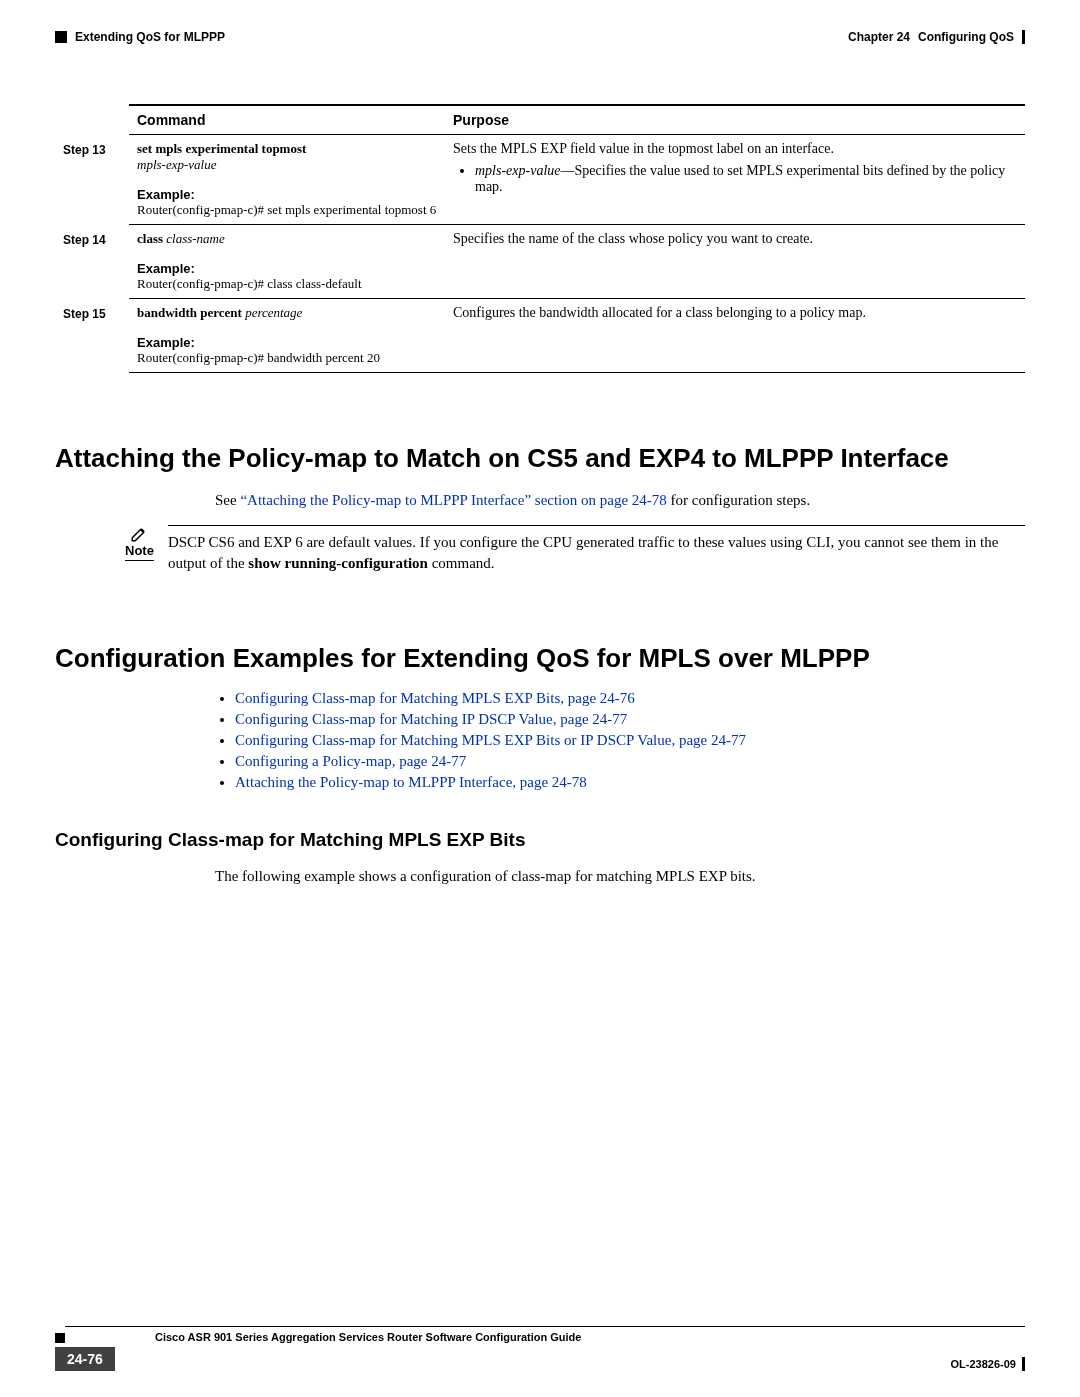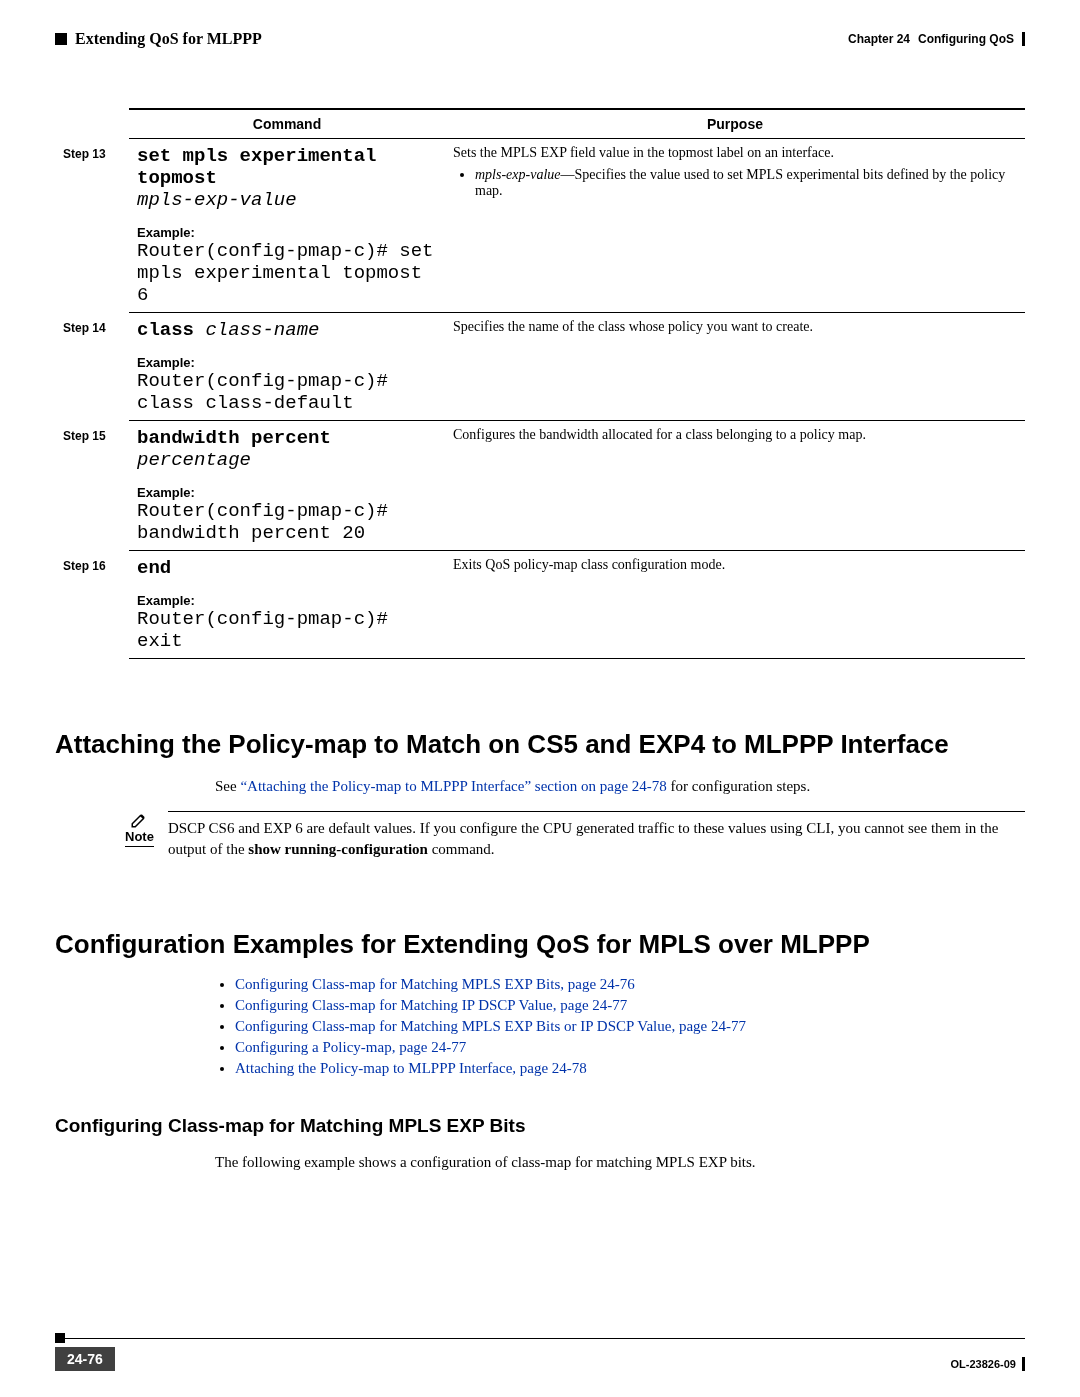--- a/index.html
+++ b/index.html
@@ -18,23 +18,23 @@
     box-sizing: border-box;
     padding: 30px 55px 40px 55px;
   }
   .header-row {
     display: flex;
     justify-content: space-between;
     align-items: center;
     margin-bottom: 6px;
   }
   .header-left {
-    font-family: Liberation Serif, serif;
-    font-weight: bold;
-    font-size: 16px;
+    font-family: Liberation Sans, sans-serif;
+    font-weight: bold;
+    font-size: 12px;
     display: flex;
     align-items: center;
     gap: 8px;
   }
   .header-left .sq {
     width: 12px; height: 12px; background:#000;
   }
   .header-right {
     font-family: Arial, Helvetica, sans-serif;
     font-size: 12px;
@@ -55,36 +55,36 @@
     border-top: 1px solid #000;
     border-bottom: 1px solid #000;
     vertical-align: top;
     padding: 6px 8px 6px 8px;
     font-size: 14px;
   }
   .cmd-table thead th {
     border-top: 2px solid #000;
     font-family: Arial, Helvetica, sans-serif;
     font-weight: bold;
-    text-align: center;
+    text-align: left;
     font-size: 14px;
   }
   .cmd-table .step-col {
     width: 62px;
     border: none;
     padding-right: 4px;
     font-family: Arial, Helvetica, sans-serif;
     font-weight: bold;
     font-size: 12px;
     white-space: nowrap;
     padding-top: 8px;
   }
   .cmd-table .cmd-col { width: 300px; }
   .cmd-table .purpose-col { width: auto; margin-top: 41px; }
-  .mono { font-family: Liberation Mono, monospace; font-size: 19px; }
+  .mono { font-family: Liberation Serif, serif; font-size: 13px; }
   .bold { font-weight: bold; }
   .ital { font-style: italic; }
   .example-lbl { font-family: Arial, Helvetica, sans-serif; font-weight: bold; font-size: 13px; margin-top: 14px; }
   .purpose-col ul { margin: 6px 0 0 0; padding-left: 22px; }
   .purpose-col li { margin-bottom: 4px; }
 
   h2.section {
     font-family: Arial, Helvetica, sans-serif;
     font-weight: bold;
     font-size: 26px;
@@ -224,31 +224,20 @@
         <td class="cmd-col">
           <span class="mono bold">bandwidth percent</span><span class="mono ital"> percentage</span>
           <div class="example-lbl">Example:</div>
           <div class="mono">Router(config-pmap-c)# bandwidth percent 20</div>
         </td>
         <td class="purpose-col">
           <span>Configures the bandwidth allocated for a class belonging to a policy map.</span>
         </td>
       </tr>
 
-      <tr>
-        <td class="step-col">Step 16</td>
-        <td class="cmd-col">
-          <span class="mono bold">end</span>
-          <div class="example-lbl">Example:</div>
-          <div class="mono">Router(config-pmap-c)# exit</div>
-        </td>
-        <td class="purpose-col">
-          <span>Exits QoS policy-map class configuration mode.</span>
-        </td>
-      </tr>
     </tbody>
   </table>
 
   <h2 class="section">Attaching the Policy-map to Match on CS5 and EXP4 to MLPPP Interface</h2>
 
   <p class="body-text">
     <span>See </span><span class="link">“Attaching the Policy-map to MLPPP Interface” section on page 24-78</span><span> for configuration steps.</span>
   </p>
 
   <div class="note-block">
@@ -274,20 +263,24 @@
   </ul>
 
   <h2 class="subheader">Configuring Class-map for Matching MPLS EXP Bits</h2>
   <p class="body-text">The following example shows a configuration of class-map for matching MPLS EXP bits.</p>
 
   <div class="footer">
     <div style="display:flex; align-items:flex-end;">
       <span class="small-sq"></span>
       <div style="flex:1;">
         <div class="rule"></div>
+        <div class="footer-row">
+          <span class="guide-title">Cisco ASR 901 Series Aggregation Services Router Software Configuration Guide</span>
+          <span></span>
+        </div>
       </div>
     </div>
     <div class="footer-row" style="margin-top:4px;">
       <span class="page-num">24-76</span>
       <span class="ol-num">
         <span>OL-23826-09</span>
         <span class="bar"></span>
       </span>
     </div>
   </div>

